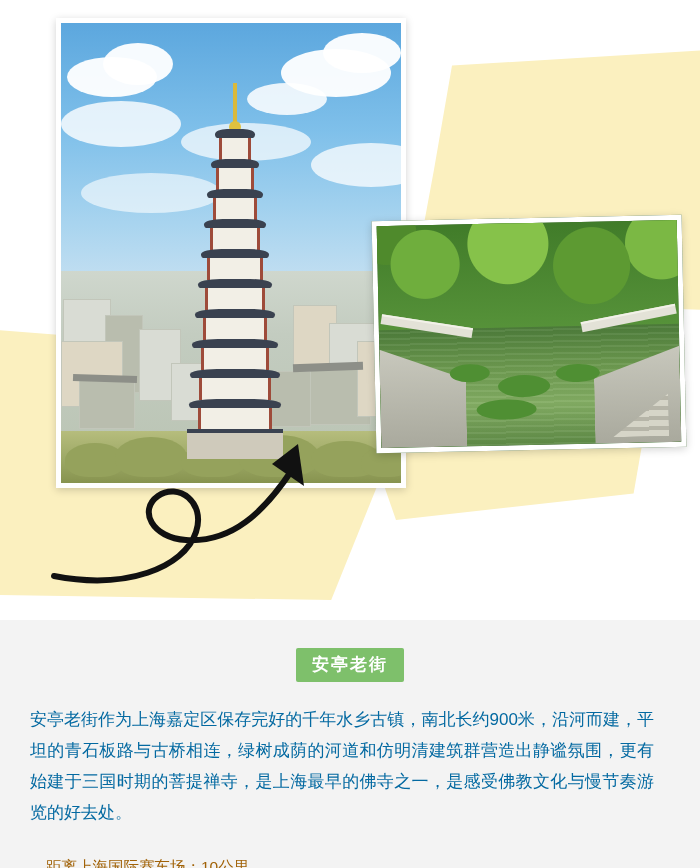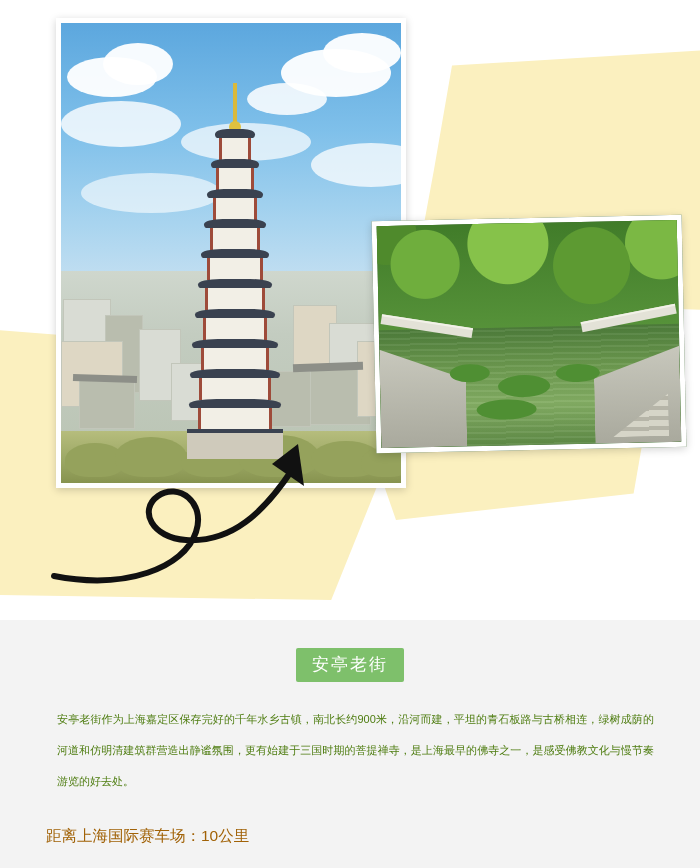--- a/index.html
+++ b/index.html
@@ -272,30 +272,30 @@
   }
   .badge-wrap {
     text-align: center;
     padding-top: 28px;
   }
   .badge {
     display: inline-block;
     background: #7ec06b;
     color: #ffffff;
     font-size: 17px;
-    font-weight: normal;
+    font-weight: bold;
     letter-spacing: 2px;
     padding: 5px 16px 6px 16px;
     border-radius: 2px;
   }
   .body-text {
-    margin: 22px 46px 0 57px;
-    font-size: 11px;
+    margin: 22px 46px 0 30px;
+    font-size: 17px;
     line-height: 31px;
-    color: #4d7c0f;
+    color: #0369a1;
     text-align: justify;
   }
   .distance {
     margin: 26px 46px 0 46px;
     font-size: 15.5px;
     line-height: 26px;
     color: #a16207;
   }
 </style>
 </head>

